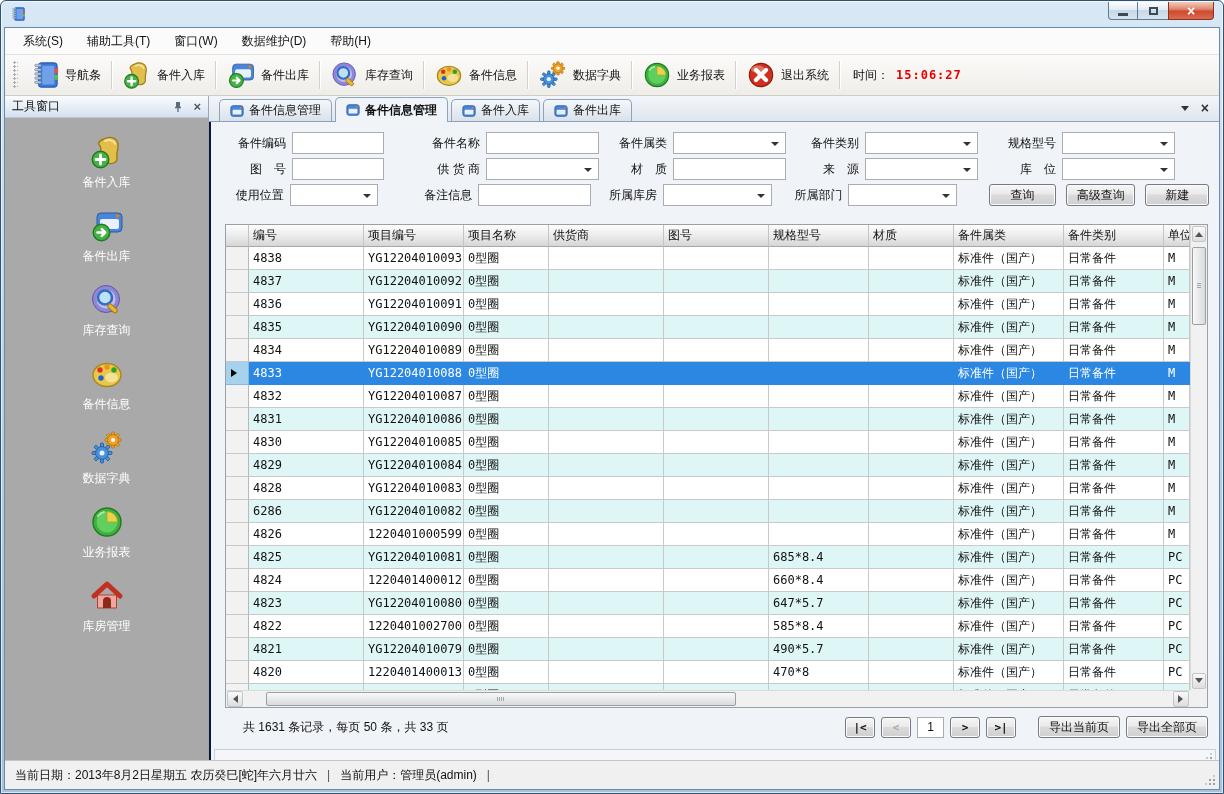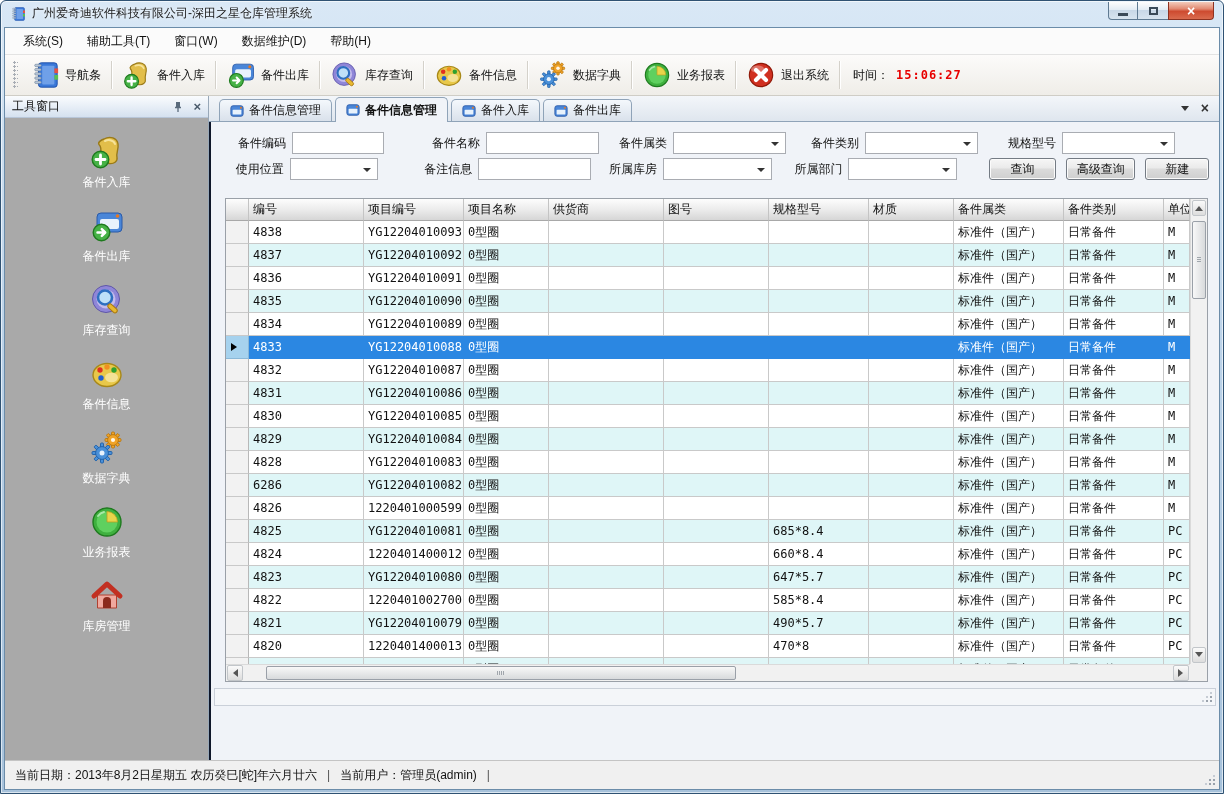--- a/index.html
+++ b/index.html
@@ -118,21 +118,20 @@
           <rect x="26" y="16" width="4" height="5" fill="#58C050"></rect>
           <g fill="#B8C6D8" stroke="#6A7E94" stroke-width=".6">
             <rect x="5" y="4.5" width="7" height="2.6" rx="1.3"></rect>
             <rect x="5" y="9" width="7" height="2.6" rx="1.3"></rect>
             <rect x="5" y="13.5" width="7" height="2.6" rx="1.3"></rect>
             <rect x="5" y="18" width="7" height="2.6" rx="1.3"></rect>
             <rect x="5" y="22.5" width="7" height="2.6" rx="1.3"></rect>
           </g>
         </svg>
       </span>
-    <span class="title-text">广州爱奇迪软件科技有限公司-深田之星仓库管理系统</span>
   </div>
   <div class="win-controls">
     <div class="win-btn minb">
         <span class="glyph-min"></span>
       </div>
     <div class="win-btn maxb">
         <span class="glyph-max"></span>
       </div>
     <div class="win-btn closeb">
         <span>×</span>
@@ -439,20 +438,32 @@
                 <span class="f-label">备件名称</span>
                 <input class="tbox" style="width: 113px; margin-right: 10px;">
                 <span class="f-label">备件属类</span>
                 <span class="combo" style="width:113px;margin-right:15px"></span>
                 <span class="f-label">备件类别</span>
                 <span class="combo" style="width:113px;margin-right:20px"></span>
                 <span class="f-label">规格型号</span>
                 <span class="combo" style="width:113px;margin-right:0px"></span>
               </div>
               <div class="search-row">
+                <span class="f-label">图　号</span>
+                <input class="tbox" style="width: 92px; margin-right: 38px;">
+                <span class="f-label">供 货 商</span>
+                <span class="combo" style="width:113px;margin-right:10px"></span>
+                <span class="f-label">材　质</span>
+                <input class="tbox" style="width: 113px; margin-right: 15px;">
+                <span class="f-label">来　源</span>
+                <span class="combo" style="width:113px;margin-right:20px"></span>
+                <span class="f-label">库　位</span>
+                <span class="combo" style="width:113px;margin-right:0px"></span>
+              </div>
+              <div class="search-row">
                 <span class="f-label">使用位置</span>
                 <span class="combo" style="width:92px;margin-right:38px"></span>
                 <span class="f-label">备注信息</span>
                 <input class="tbox" style="width: 113px; margin-right: 10px;">
                 <span class="f-label">所属库房</span>
                 <span class="combo" style="width:113px;margin-right:15px"></span>
                 <span class="f-label">所属部门</span>
                 <span class="combo" style="width:113px;margin-right:20px"></span>
                 <span style="width:12px"></span>
                 <span class="btn" style="width:70px;margin-right:10px">查询</span>
@@ -756,20 +767,33 @@
               <div class="h-track">
                   <div class="h-thumb"></div>
                 </div>
               <div class="sc-btn" style="width:16px;flex:0 0 16px">
                   <span class="tri-right"></span>
                 </div>
             </div>
             <div class="corner"></div>
           </div>
 
+          <div class="pager">
+            <span class="pg-summary">共 1631 条记录，每页 50 条，共 33 页</span>
+            <span class="pg-right" id="pager-right">
+                <span class="btn pg-btn">|&lt;</span>
+                <span class="btn pg-btn disabled">&lt;</span>
+                <span class="pg-page">1</span>
+                <span class="btn pg-btn">&gt;</span>
+                <span class="btn pg-btn">&gt;|</span>
+                <span class="pg-gap"></span>
+                <span class="btn pg-export">导出当前页</span>
+                <span class="btn pg-export">导出全部页</span>
+              </span>
+          </div>
 
           <div class="bottom-strip">
               <span class="strip-grip"></span>
             </div>
         </div>
       </div>
     </div>
 
     <div class="statusbar">
       <span>当前日期：2013年8月2日星期五 农历癸巳[蛇]年六月廿六</span>

